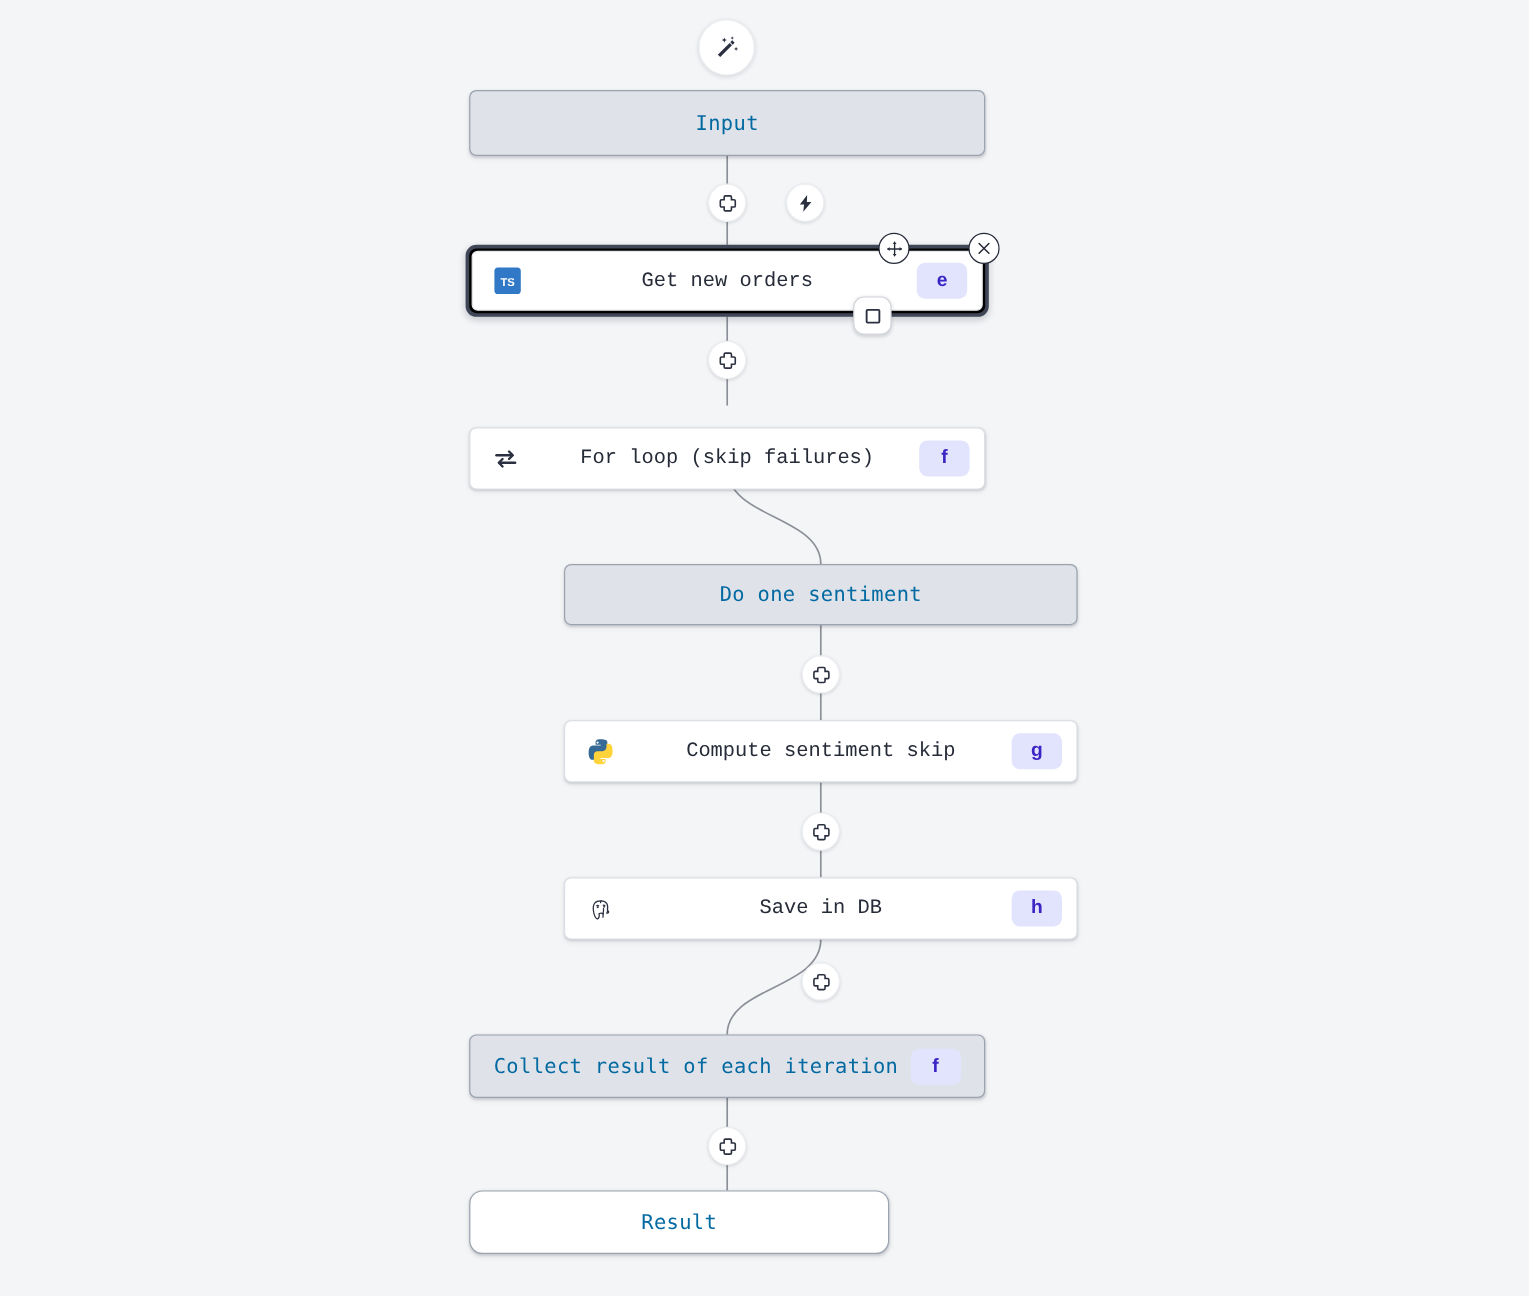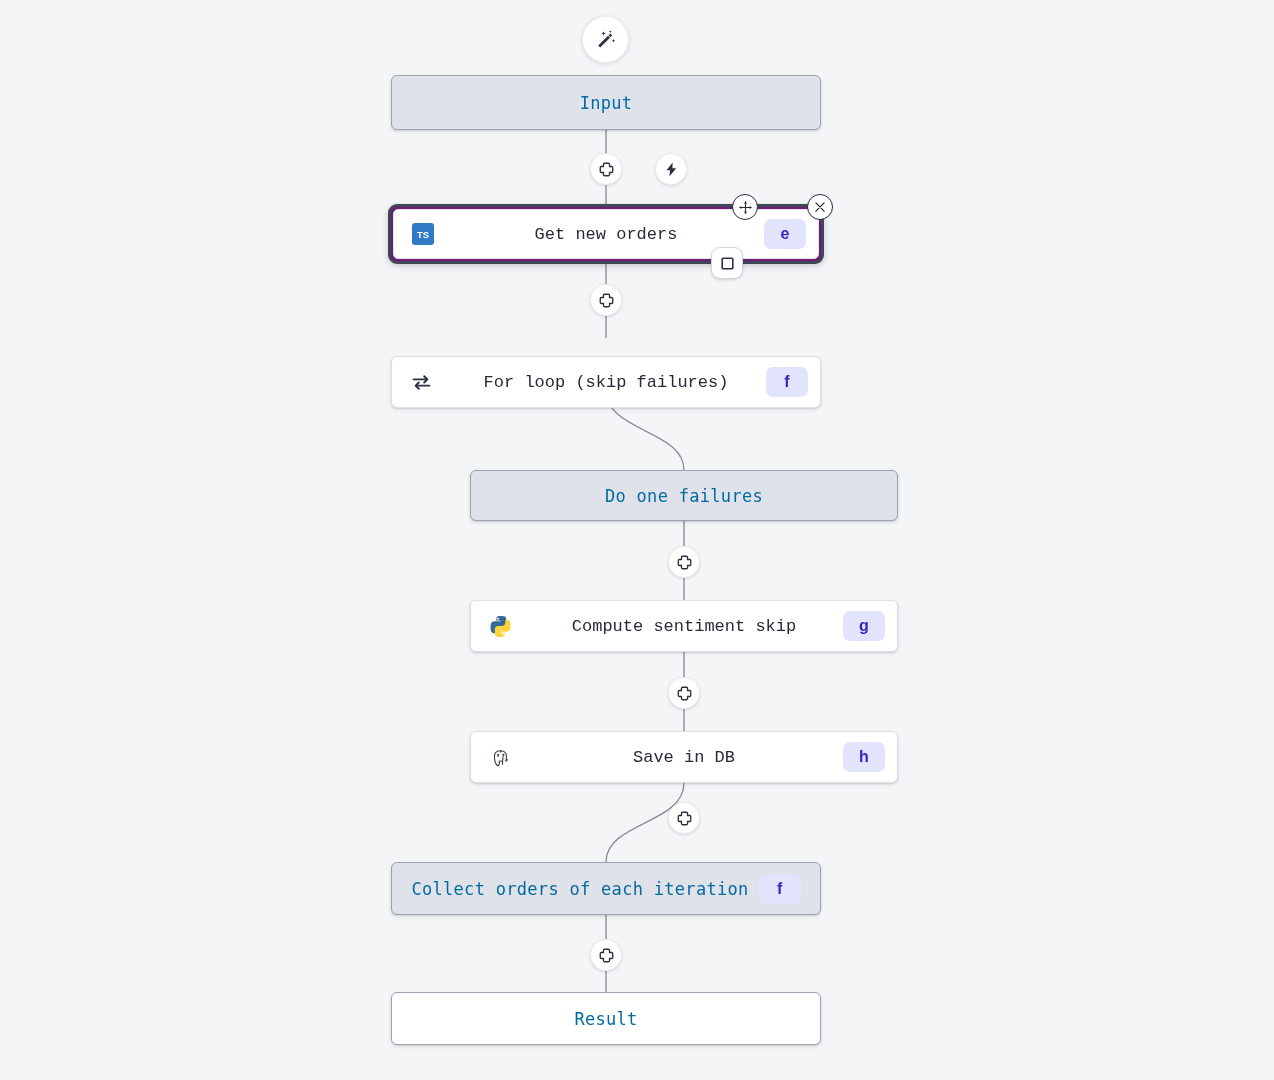--- a/index.html
+++ b/index.html
@@ -90,21 +90,21 @@
     position: static;
     transform: none;
     margin-left: 10px;
   }
 
   
   .selected-wrap {
     position: absolute;
     border: 3px solid #3f4656;
     border-radius: 9px;
-    background: #701a75;
+    background: #000000;
     box-shadow: 0 2px 6px rgba(16,24,40,.20);
   }
   .selected-inner {
     position: absolute;
     inset: 2px;
     background: #ffffff;
     border: 1px solid #e4e6ea;
     border-radius: 5px;
     display: flex;
     align-items: center;
@@ -248,21 +248,21 @@
           <path d="M19.5 15.0 h-12.4"></path>
           <path d="M9.4 12.0 L6.4 15.0 L9.4 18.0"></path>
         </g>
       </svg>
     </span>
     <span class="label-sans step-label">For loop (skip failures)</span>
     <span class="badge">f</span>
   </div>
 
   <div class="node node-mono" style="left:470px; top:470px; width:428px; height:51px;">
-    <span class="label-mono">Do one failures</span>
+    <span class="label-mono">Do one sentiment</span>
   </div>
 
   <div class="round-btn" style="left:668px; top:546px;">
     <svg width="17" height="17" viewBox="0 0 24 24">
       <path d="M9.3 3.2 h5.4 a1.6 1.6 0 0 1 1.6 1.6 v2.9 h2.9 a1.6 1.6 0 0 1 1.6 1.6 v5.4 a1.6 1.6 0 0 1 -1.6 1.6 h-2.9 v2.9 a1.6 1.6 0 0 1 -1.6 1.6 h-5.4 a1.6 1.6 0 0 1 -1.6 -1.6 v-2.9 h-2.9 a1.6 1.6 0 0 1 -1.6 -1.6 v-5.4 a1.6 1.6 0 0 1 1.6 -1.6 h2.9 v-2.9 a1.6 1.6 0 0 1 1.6 -1.6 z" fill="none" stroke="#2b3040" stroke-width="1.9"></path>
     </svg>
   </div>
 
   <div class="node node-step" style="left:470px; top:600px; width:428px; height:52px;">
     <span class="step-icon">
@@ -303,27 +303,27 @@
     <span class="badge">h</span>
   </div>
 
   <div class="round-btn" style="left:668px; top:802px;">
     <svg width="17" height="17" viewBox="0 0 24 24">
       <path d="M9.3 3.2 h5.4 a1.6 1.6 0 0 1 1.6 1.6 v2.9 h2.9 a1.6 1.6 0 0 1 1.6 1.6 v5.4 a1.6 1.6 0 0 1 -1.6 1.6 h-2.9 v2.9 a1.6 1.6 0 0 1 -1.6 1.6 h-5.4 a1.6 1.6 0 0 1 -1.6 -1.6 v-2.9 h-2.9 a1.6 1.6 0 0 1 -1.6 -1.6 v-5.4 a1.6 1.6 0 0 1 1.6 -1.6 h2.9 v-2.9 a1.6 1.6 0 0 1 1.6 -1.6 z" fill="none" stroke="#2b3040" stroke-width="1.9"></path>
     </svg>
   </div>
 
   <div class="node node-mono" style="left:391px; top:862px; width:430px; height:53px;">
-    <span class="label-mono">Collect orders of each iteration</span>
+    <span class="label-mono">Collect result of each iteration</span>
     <span class="badge badge-inline">f</span>
   </div>
 
   <div class="round-btn" style="left:590px; top:939px;">
     <svg width="17" height="17" viewBox="0 0 24 24">
       <path d="M9.3 3.2 h5.4 a1.6 1.6 0 0 1 1.6 1.6 v2.9 h2.9 a1.6 1.6 0 0 1 1.6 1.6 v5.4 a1.6 1.6 0 0 1 -1.6 1.6 h-2.9 v2.9 a1.6 1.6 0 0 1 -1.6 1.6 h-5.4 a1.6 1.6 0 0 1 -1.6 -1.6 v-2.9 h-2.9 a1.6 1.6 0 0 1 -1.6 -1.6 v-5.4 a1.6 1.6 0 0 1 1.6 -1.6 h2.9 v-2.9 a1.6 1.6 0 0 1 1.6 -1.6 z" fill="none" stroke="#2b3040" stroke-width="1.9"></path>
     </svg>
   </div>
 
-  <div class="node node-white" style="left:391px; top:992px; width:430px; height:53px;">
+  <div class="node node-white" style="left:391px; top:992px; width:350px; height:53px;border-radius:11px;">
     <span class="label-mono">Result</span>
   </div>
 
 </div>
 
 </body></html>

